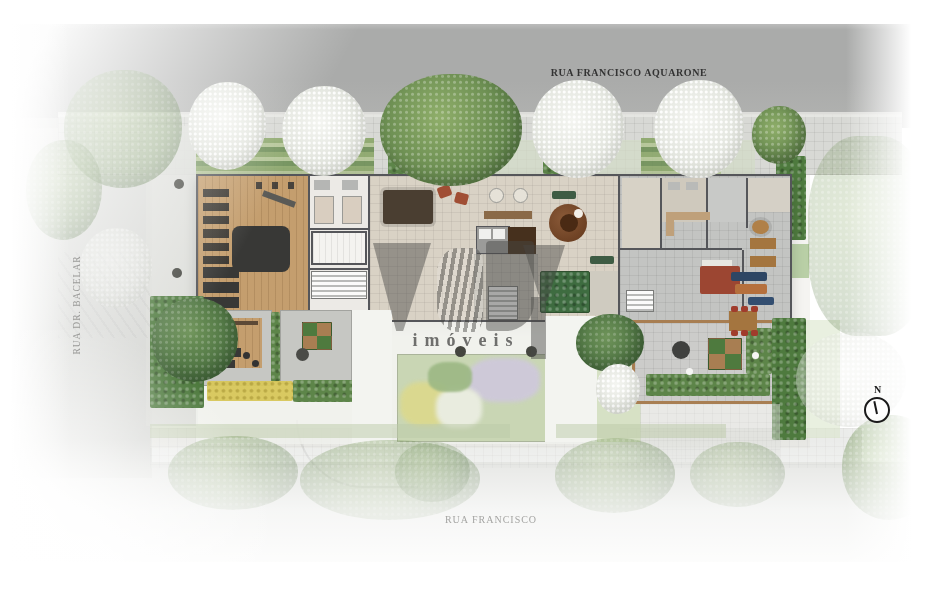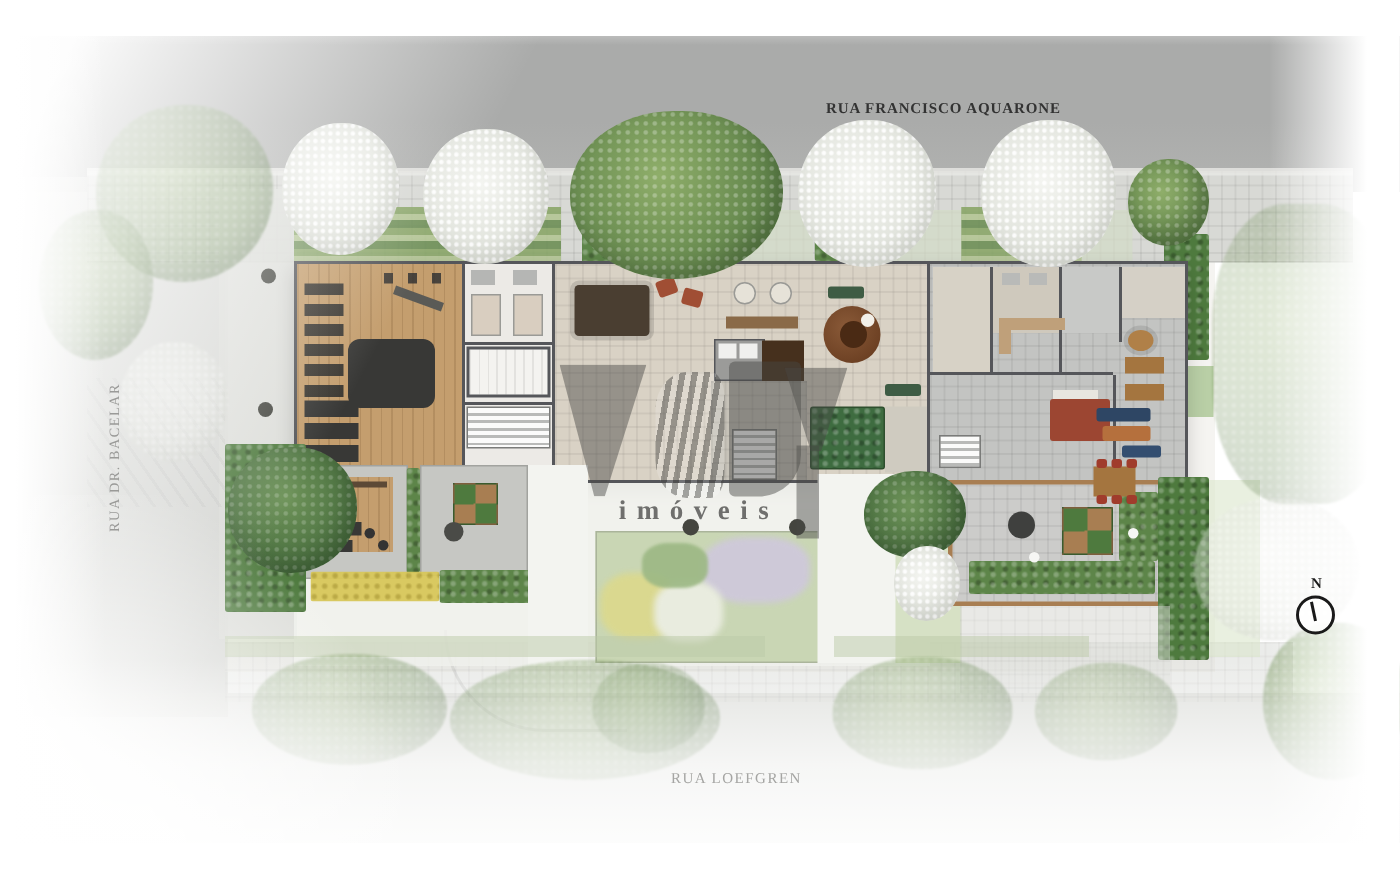--- a/index.html
+++ b/index.html
@@ -232,21 +232,21 @@
 
   <div class="abs" style="left:0;top:0;width:933px;height:596px;background:linear-gradient(118deg,rgba(255,255,255,.97) 5%,rgba(255,255,255,0) 30%);z-index:9;pointer-events:none;"></div>
   <div class="abs" style="left:0;top:0;width:933px;height:30px;background:linear-gradient(180deg,#fff,rgba(255,255,255,0));z-index:9;pointer-events:none;"></div>
   <div class="abs" style="left:0;top:0;width:70px;height:596px;background:linear-gradient(90deg,#fff 15%,rgba(255,255,255,0));z-index:9;pointer-events:none;"></div>
   <div class="abs" style="left:846px;top:0;width:87px;height:596px;background:linear-gradient(270deg,#fff 25%,rgba(255,255,255,0));z-index:9;pointer-events:none;"></div>
   <div class="abs" style="left:0;top:440px;width:933px;height:156px;background:linear-gradient(180deg,rgba(255,255,255,0),rgba(255,255,255,.7) 45%,#fff 90%);z-index:9;pointer-events:none;"></div>
   <div class="abs" style="left:0;top:330px;width:280px;height:266px;background:radial-gradient(circle at 0% 100%,rgba(255,255,255,.9) 30%,rgba(255,255,255,0) 75%);z-index:9;pointer-events:none;"></div>
 
   <div class="abs street-label dark" style="left:629px;top:67px;transform:translateX(-50%);z-index:10;">RUA FRANCISCO AQUARONE</div>
   <div class="abs street-label" style="left:77px;top:305px;transform:translate(-50%,-50%) rotate(-90deg);font-size:9.5px;z-index:10;">RUA DR. BACELAR</div>
-  <div class="abs street-label" style="left:491px;top:514px;transform:translateX(-50%);color:var(--textlight,#a5a5a3);z-index:10;">RUA LOEFGREN</div>
+  <div class="abs street-label" style="left:491px;top:514px;transform:translateX(-50%);color:var(--textlight,#a5a5a3);z-index:10;">RUA FRANCISCO</div>
 
   <div class="abs" style="left:856px;top:384px;width:40px;height:48px;z-index:10;">
     <div class="abs" id="compass-n" style="left:18px;top:0;">N</div>
     <div class="abs" id="compass-circle" style="left:8px;top:13px;width:26px;height:26px;"></div>
     <div class="abs" style="left:20px;top:17px;width:2px;height:13px;background:#1a1a1a;transform:rotate(-12deg);transform-origin:bottom center;"></div>
   </div>
 
 </div>
 
 </body></html>

